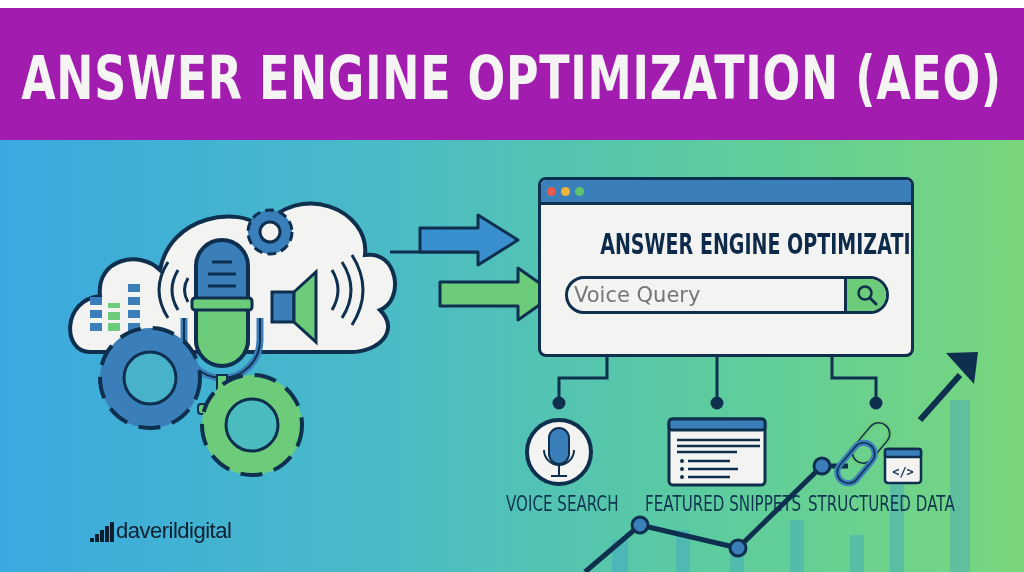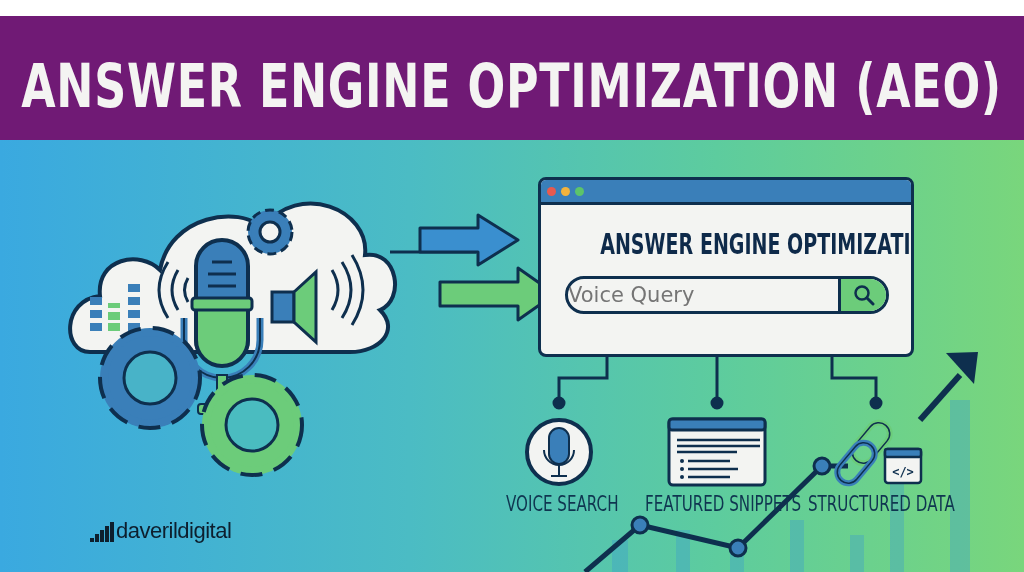--- a/index.html
+++ b/index.html
@@ -1,26 +1,26 @@
 <!DOCTYPE html>
 <html><head>
 <meta charset="utf-8">
 <style>
   html, body { margin:0; padding:0; }
   body { width:1024px; height:572px; overflow:hidden; position:relative; font-family:"Liberation Sans", sans-serif; }
-  .header { position:absolute; left:0; top:16px; width:1024px; height:140px; background:#701a75; display:flex; align-items:center; justify-content:center; }
+  .header { position:absolute; left:0; top:8px; width:1024px; height:140px; background:#a21caf; display:flex; align-items:center; justify-content:center; }
   .header-title { color:#f4f4f2; font-family:"DejaVu Sans", sans-serif; font-weight:bold; font-size:60px; letter-spacing:1px; transform:scaleX(0.74); white-space:nowrap; }
   .stage { position:absolute; left:0; top:140px; width:1024px; height:432px; background:linear-gradient(90deg,#3aa9e0 0%,#4bbcc4 40%,#5dcc9e 70%,#79d67c 100%); overflow:hidden; }
   .art { position:absolute; left:0; top:0; }
   .browser { position:absolute; left:538px; top:177px; width:376px; height:180px; background:#f3f4f2; border:3px solid #0e2f4e; border-radius:8px; box-sizing:border-box; overflow:hidden; }
   .browser-bar { height:22px; background:#3a7fb9; border-bottom:3px solid #0e2f4e; display:flex; align-items:center; padding-left:6px; gap:5px; }
   .dot { width:9px; height:9px; border-radius:50%; }
   .browser-title { position:absolute; left:0; right:0; top:48px; text-align:center; color:#0e2a4a; font-family:"DejaVu Sans", sans-serif; font-weight:bold; font-size:28px; transform:scaleX(0.68); white-space:nowrap; }
   .search { position:absolute; left:24px; top:96px; width:324px; height:38px; border:3px solid #0e2f4e; border-radius:20px; box-sizing:border-box; background:#f3f4f2; overflow:hidden; display:flex; }
-  .search-input { flex:1; border:none; background:transparent; font-family:"DejaVu Sans", sans-serif; font-size:21px; color:#15803d; padding-left:0; outline:none; transform-origin:left center; }
+  .search-input { flex:1; border:none; background:transparent; font-family:"DejaVu Sans", sans-serif; font-size:21px; color:#15803d; padding-left:6px; outline:none; transform-origin:left center; }
   .search-btn { width:48px; background:#6ccc7a; border-left:3px solid #0e2f4e; display:flex; align-items:center; justify-content:center; }
   .feature-label { position:absolute; top:492px; color:#0f3550; font-family:"DejaVu Sans", sans-serif; font-size:21px; white-space:nowrap; transform:scaleX(0.72); transform-origin:left center; }
   .logo { position:absolute; left:90px; top:518px; display:flex; align-items:center; gap:4px;text-align:center; }
   .logo-text { font-family:"Liberation Sans", sans-serif; font-size:22px; color:#0d1f2e; letter-spacing:-0.5px; }
 </style>
 </head>
 <body>
 
 <div class="header">
   <div class="header-title">ANSWER ENGINE OPTIMIZATION (AEO)</div>

